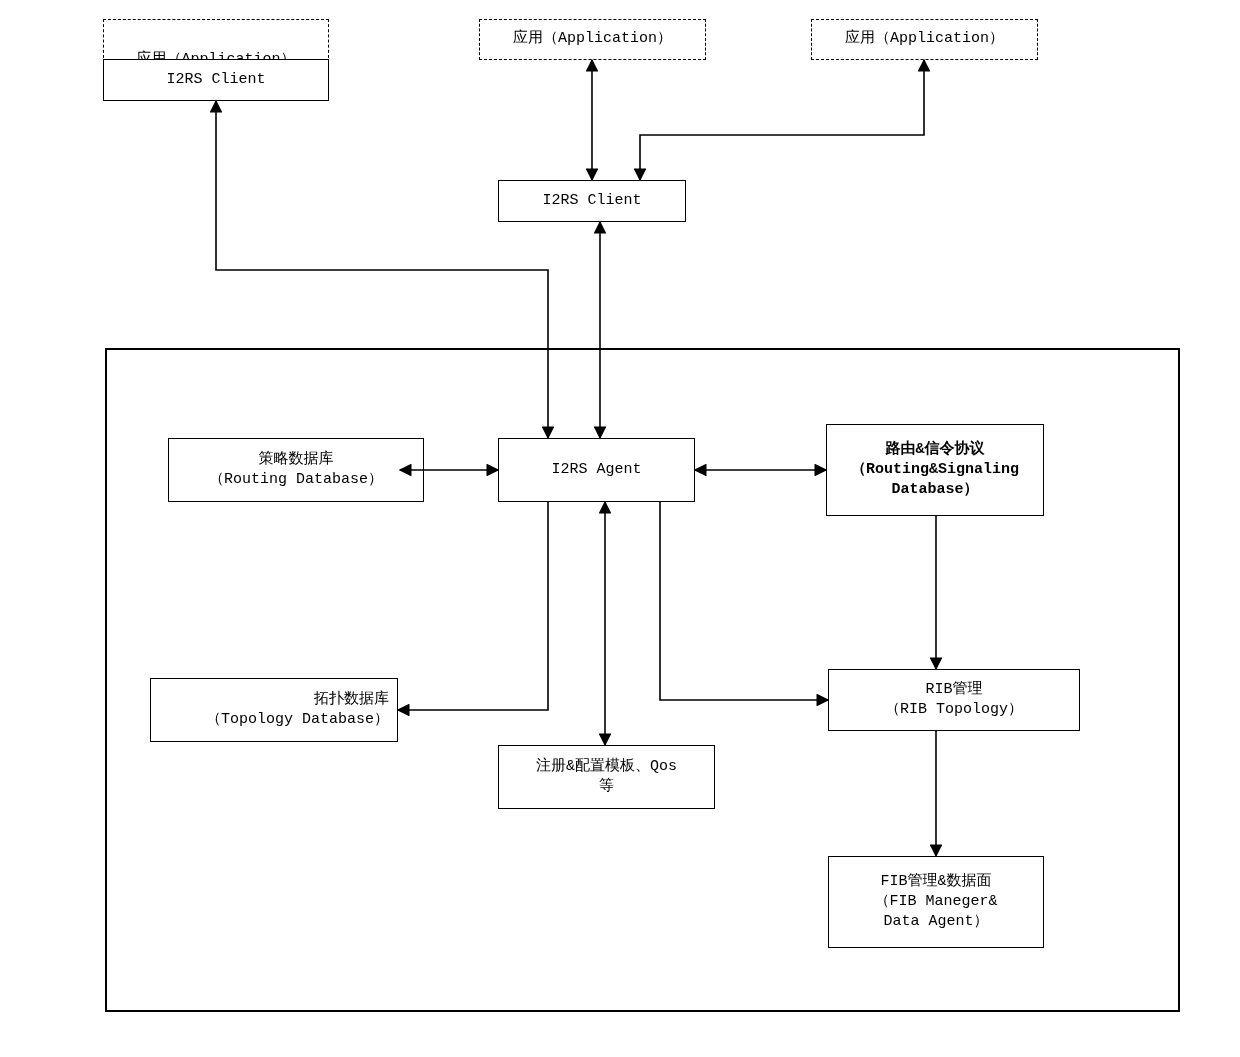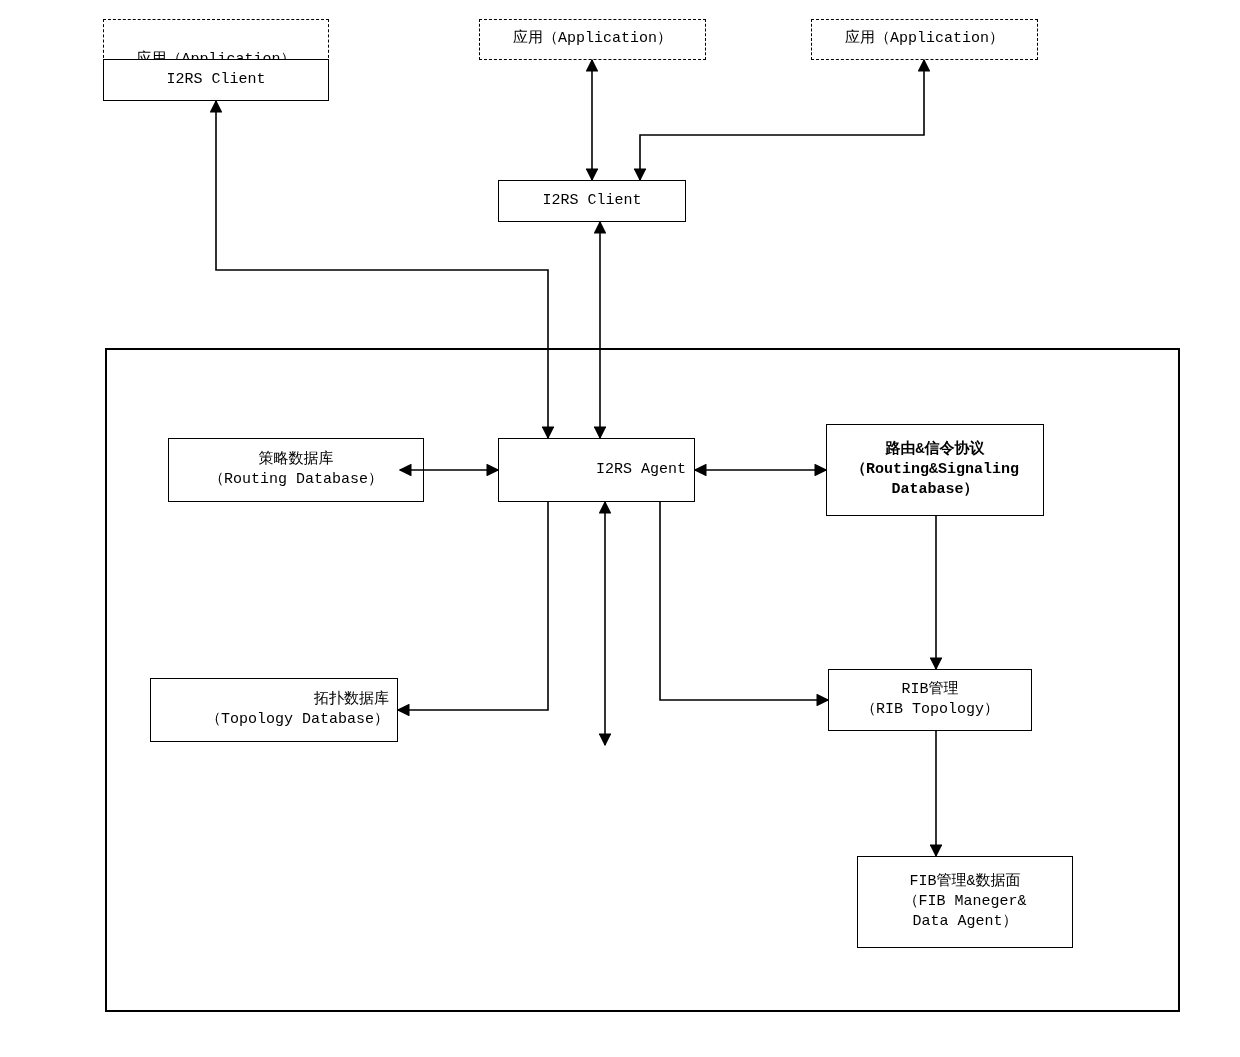--- a/index.html
+++ b/index.html
@@ -91,47 +91,51 @@
   </div>
 
   <div class="box dashed" style="left:811px; top:19px; width:227px; height:41px;">
     <span>应用（Application）</span>
   </div>
 
   <div class="box" style="left:498px; top:180px; width:188px; height:42px;">
     <span>I2RS Client</span>
   </div>
 
-  <div class="box" style="left:498px; top:438px; width:197px; height:64px;align-items:flex-end;">
+  <div class="box" style="left:498px; top:438px; width:197px; height:64px;">
     <span>I2RS Agent</span>
   </div>
 
   <div class="box" style="left:168px; top:438px; width:256px; height:64px;">
     <span>策略数据库</span>
     <span>（Routing Database）</span>
   </div>
 
   <div class="box" style="left:826px; top:424px; width:218px; height:92px;font-weight:bold;">
     <span>路由&amp;信令协议</span>
     <span>（Routing&amp;Signaling</span>
     <span>Database）</span>
   </div>
 
   <div class="box" style="left:150px; top:678px; width:248px; height:64px;align-items:flex-end;">
     <span>拓扑数据库</span>
     <span>（Topology Database）</span>
   </div>
 
+  <div class="box" style="left:498px; top:745px; width:217px; height:64px;">
+    <span>注册&amp;配置模板、Qos</span>
+    <span>等</span>
+  </div>
 
-  <div class="box" style="left:828px; top:669px; width:204px; height:62px;text-align:center;">
+  <div class="box" style="left:828px; top:669px; width:252px; height:62px;text-align:center;">
     <span>RIB管理</span>
     <span>（RIB Topology）</span>
   </div>
 
-  <div class="box" style="left:828px; top:856px; width:216px; height:92px;margin-left:29px;">
+  <div class="box" style="left:828px; top:856px; width:216px; height:92px;">
     <span>FIB管理&amp;数据面</span>
     <span>（FIB Maneger&amp;</span>
     <span>Data Agent）</span>
   </div>
 
   <svg class="edges">
     <defs>
       <marker id="arrow" viewBox="0 0 10 10" refX="9" refY="5" markerWidth="8" markerHeight="8" orient="auto-start-reverse">
         <path d="M 0 0 L 10 5 L 0 10 z" fill="#000"></path>
       </marker>

